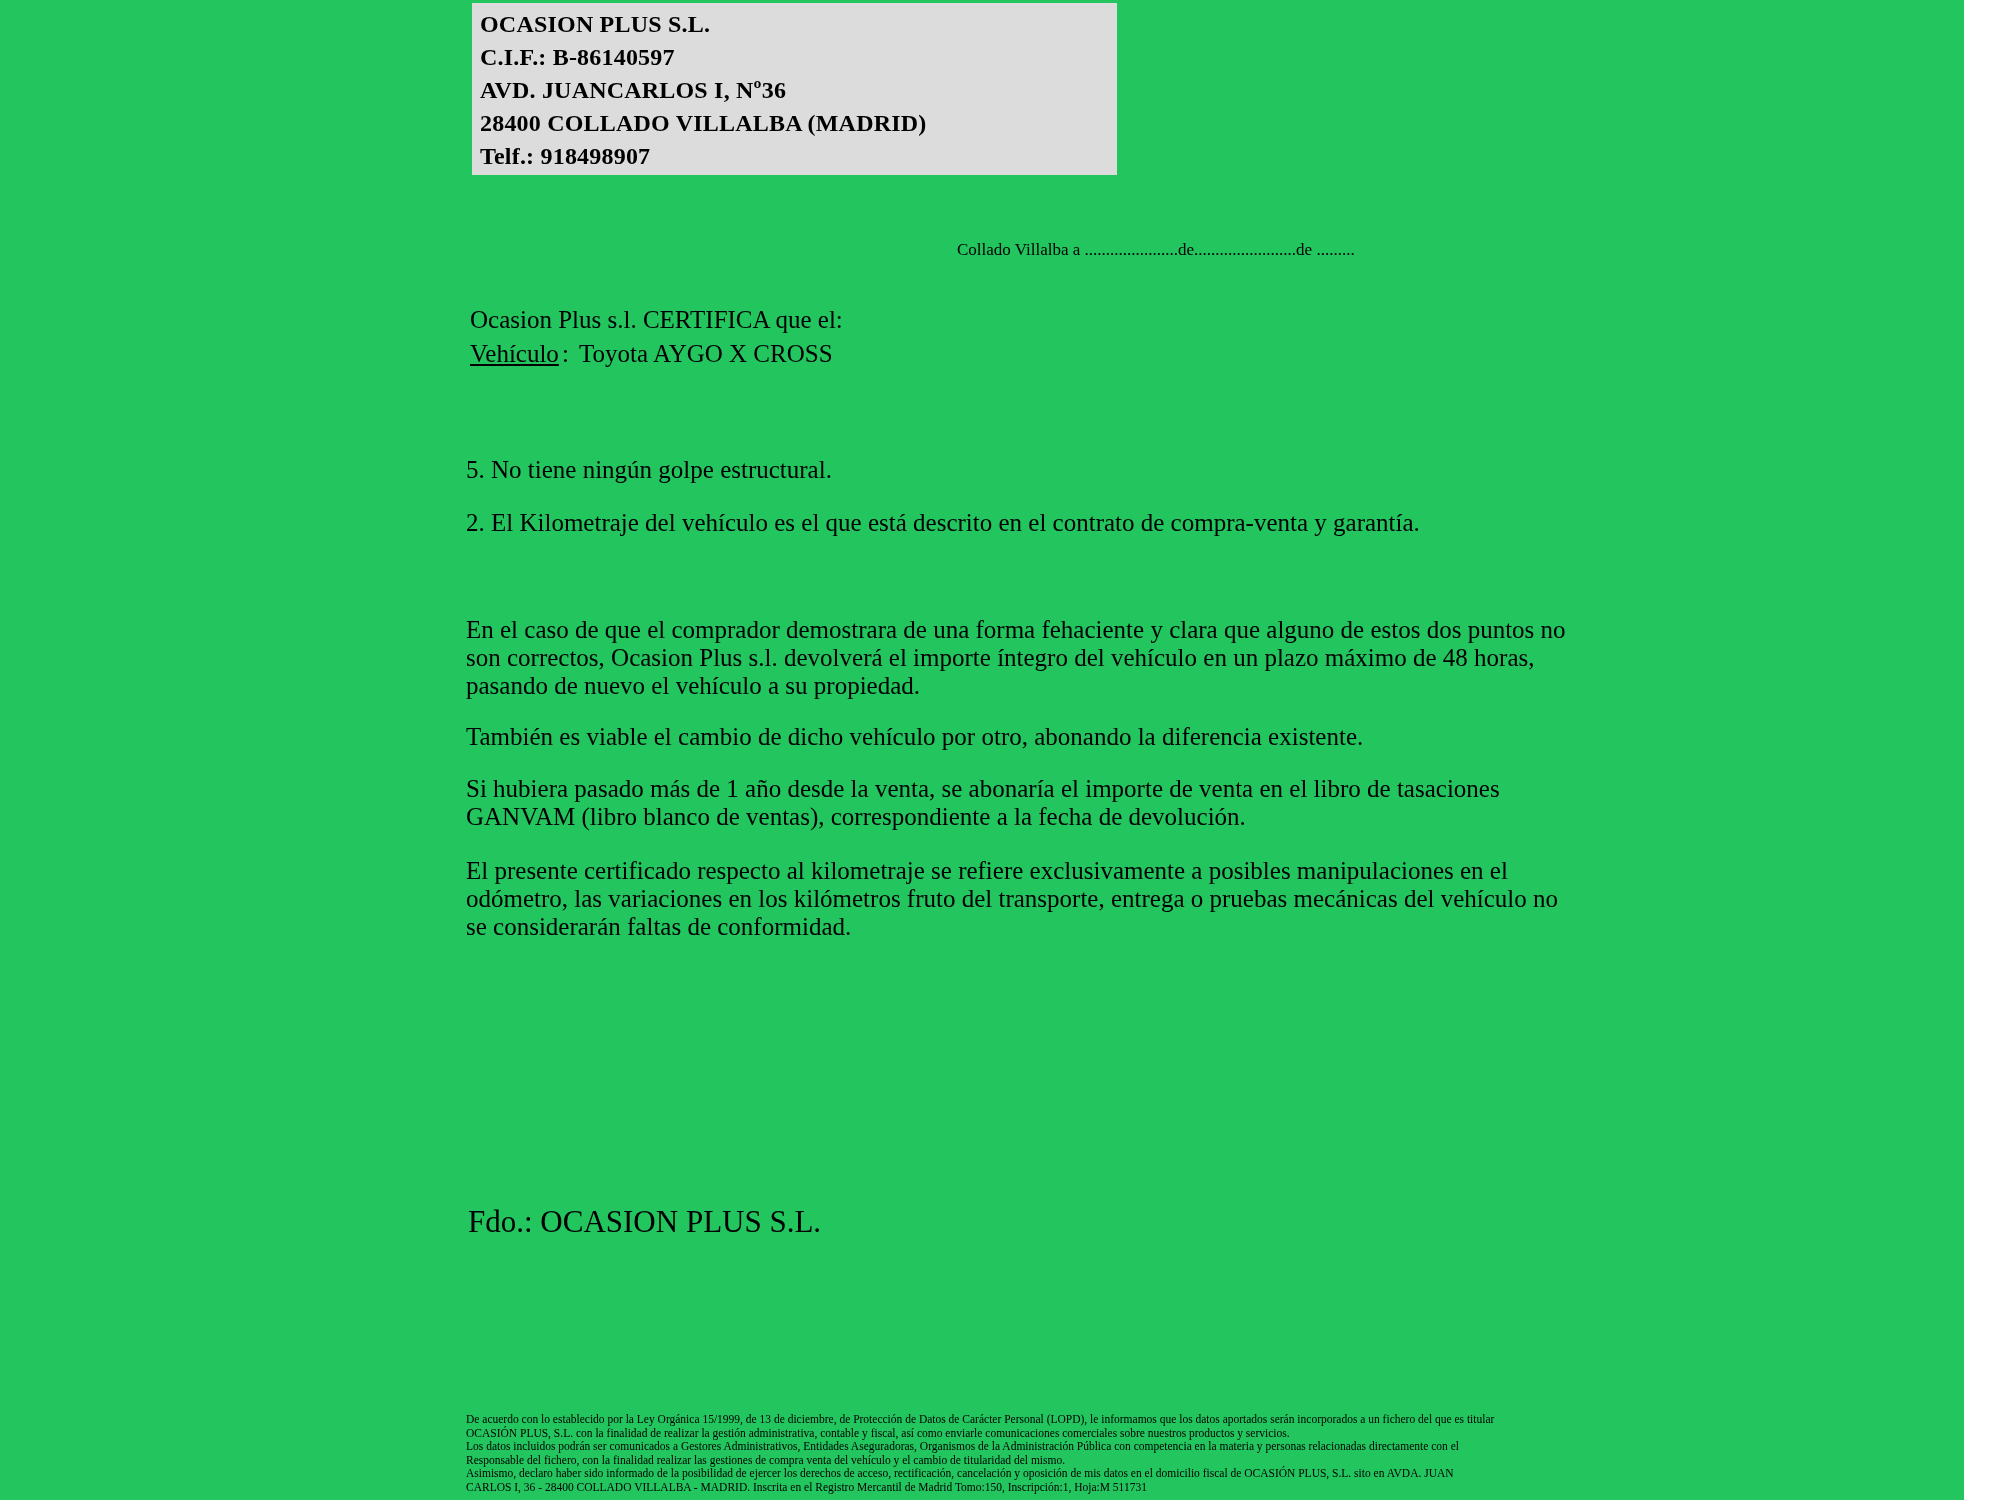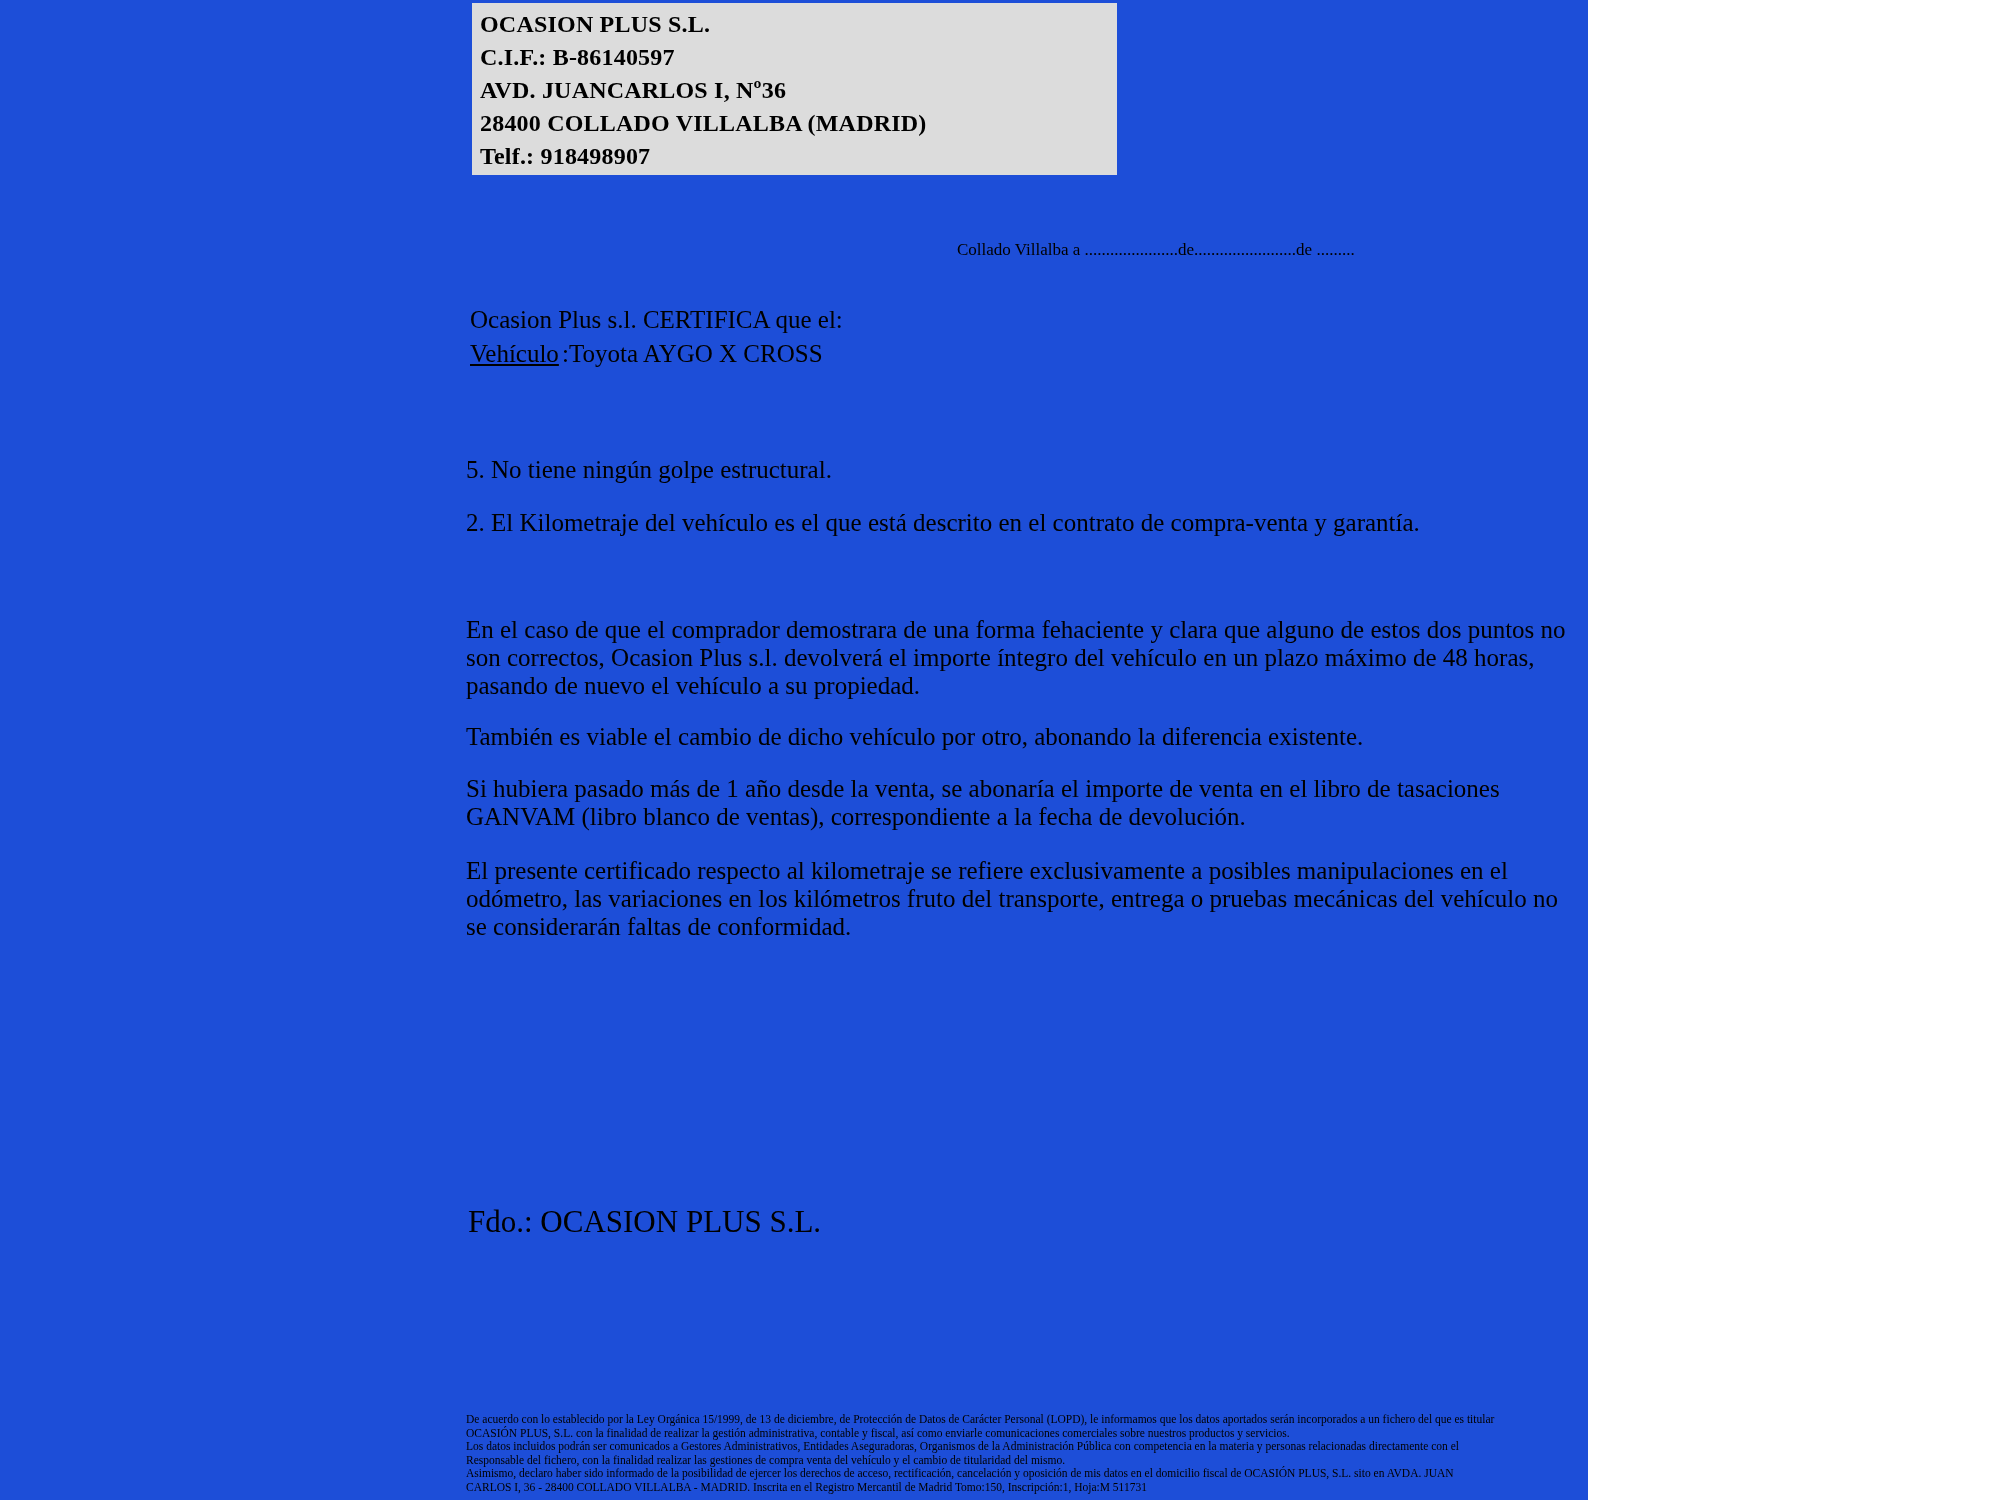--- a/index.html
+++ b/index.html
@@ -7,22 +7,22 @@
   body {
     background: #ffffff;
     font-family: "Liberation Serif", "DejaVu Serif", serif;
     color: #000000;
     position: relative;
     overflow: hidden;
   }
   .page {
     position: absolute;
     left: 0; top: 0;
-    width: 1588px; height: 1500px;
-    background: #1d4ed8;
+    width: 1964px; height: 1500px;
+    background: #22c55e;
   }
 
   
   .header-box {
     position: absolute;
     left: 472px; top: 3px;
     width: 645px; height: 172px;
     background: #dcdcdc;
     padding: 5px 0 0 8px;
   }
@@ -48,21 +48,21 @@
     left: 470px; top: 303px;
     font-size: 25px;
     line-height: 34px;
   }
   .field-row { white-space: nowrap; }
   .field-label {
     display: inline-block;
     width: 92px;
   }
   .field-label .ul { text-decoration: underline; }
-  .field-value { }
+  .field-value { margin-left: 10px; }
 
   
   .point {
     position: absolute;
     left: 466px;
     font-size: 25px;
     white-space: nowrap;
   }
   .point-1 { top: 456px; }
   .point-2 { top: 509px; text-align: right; }

